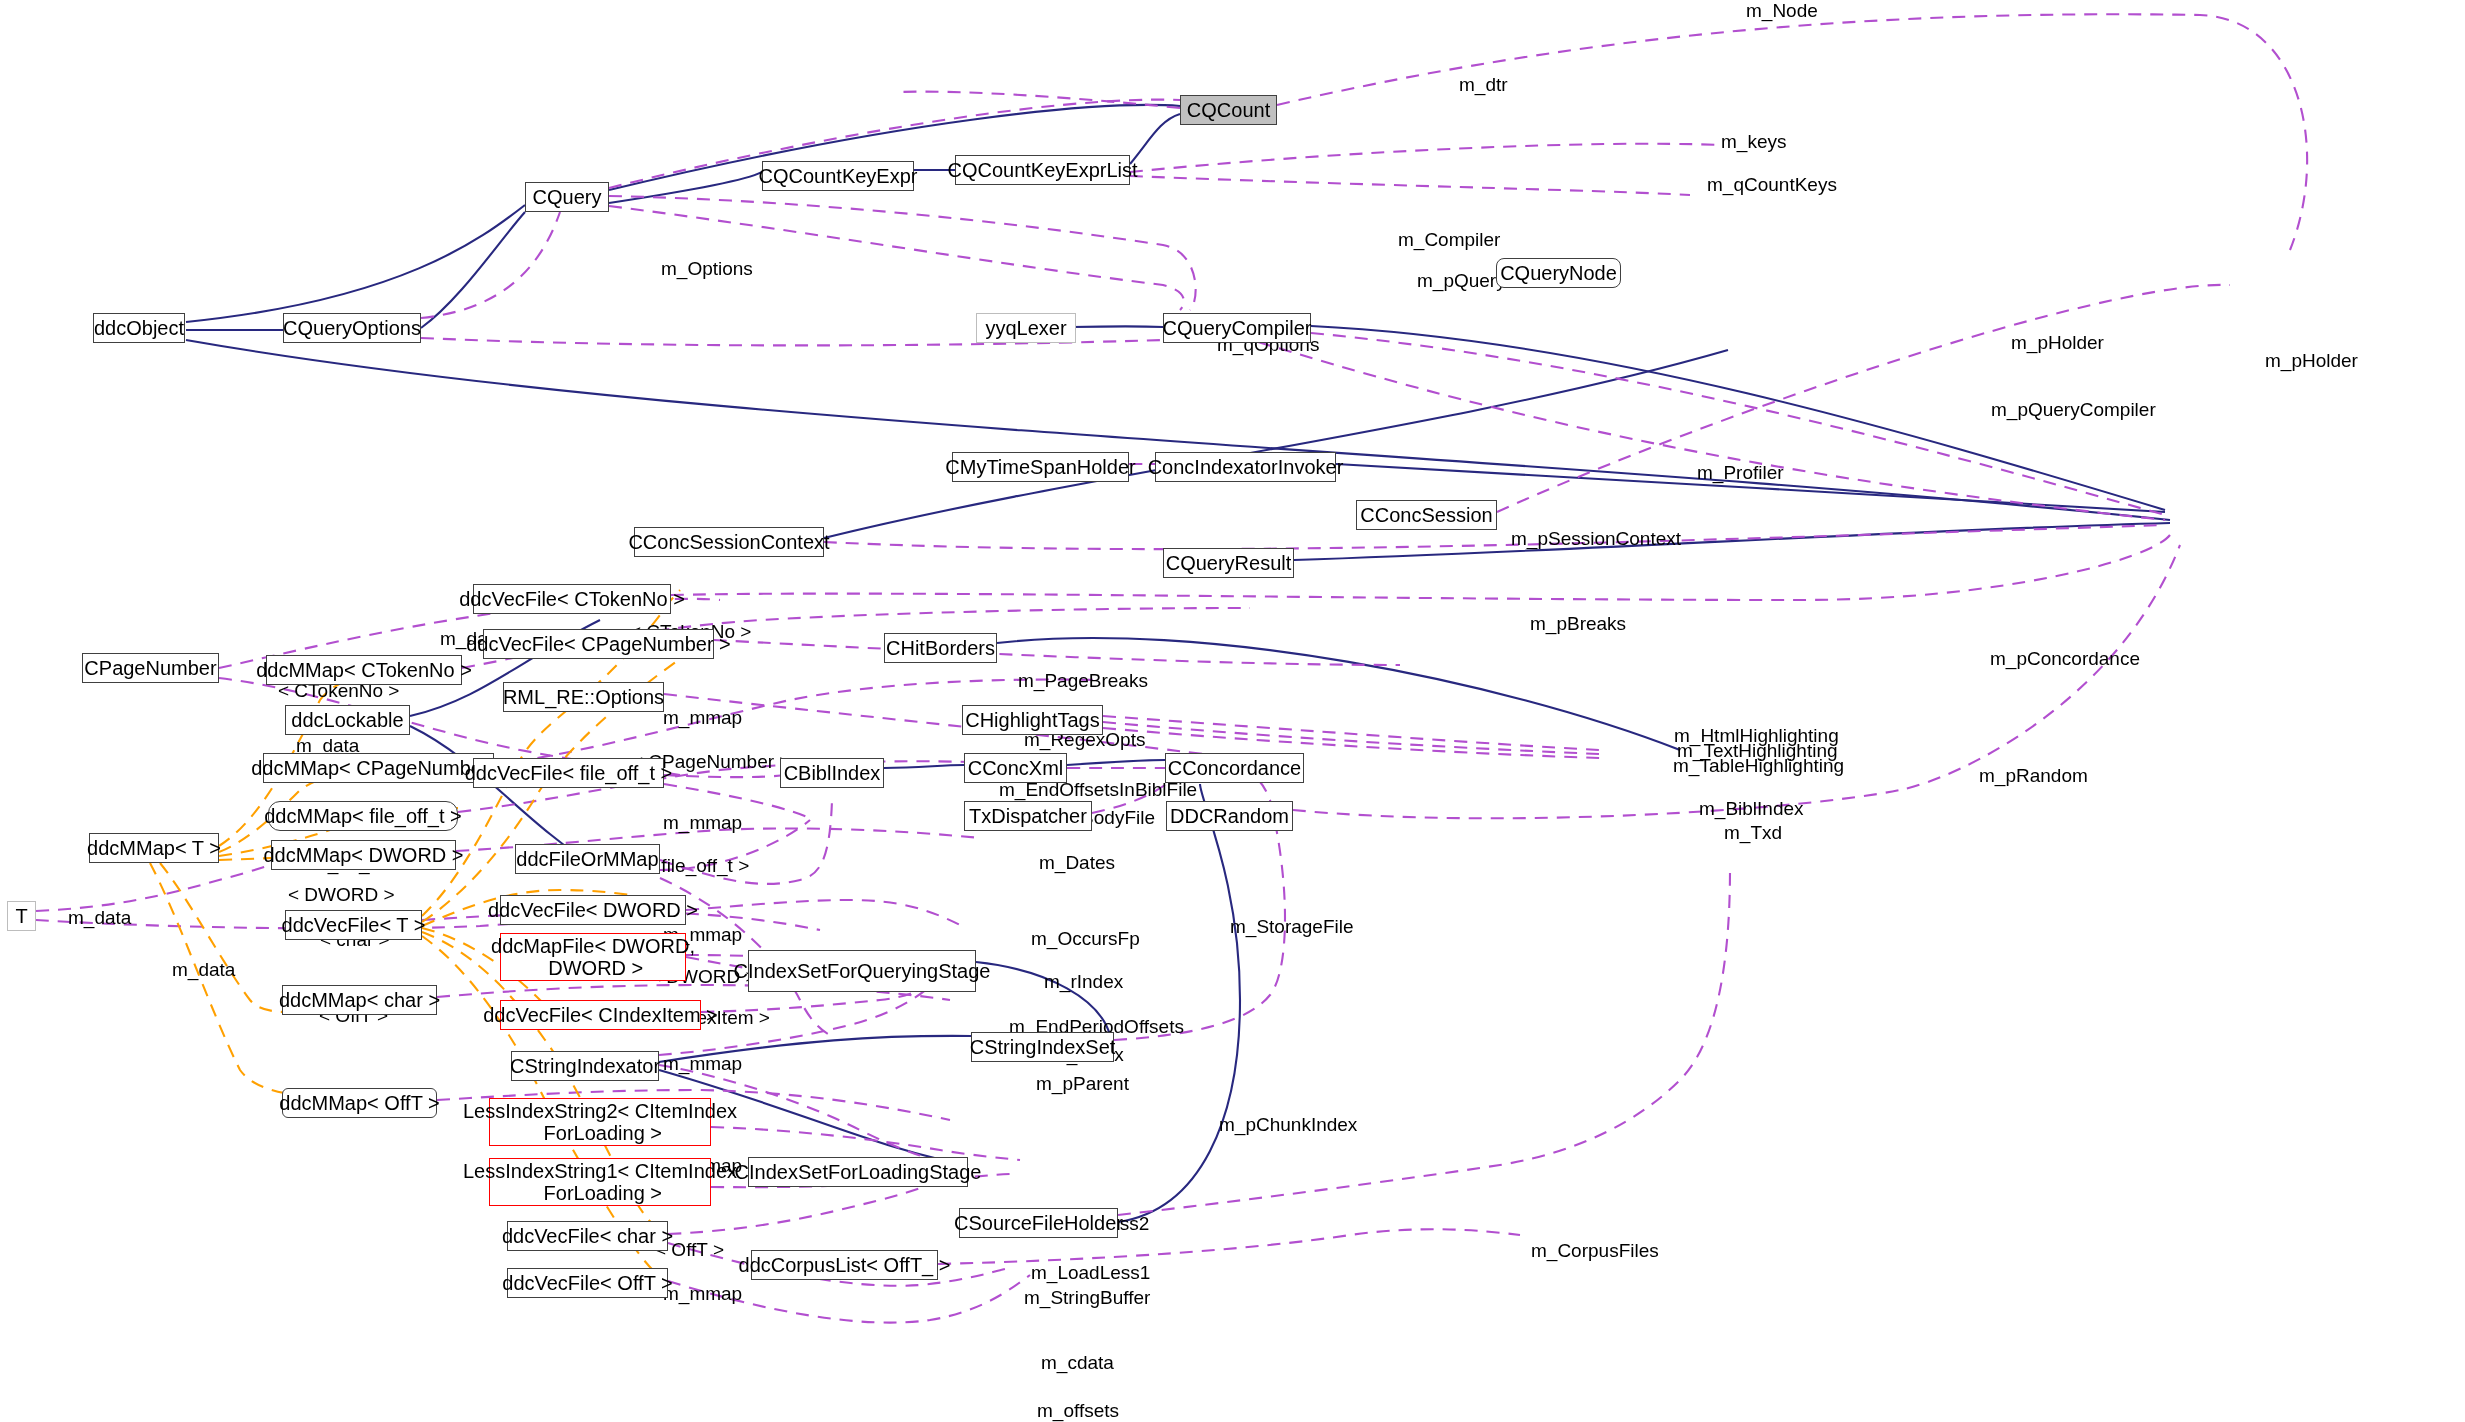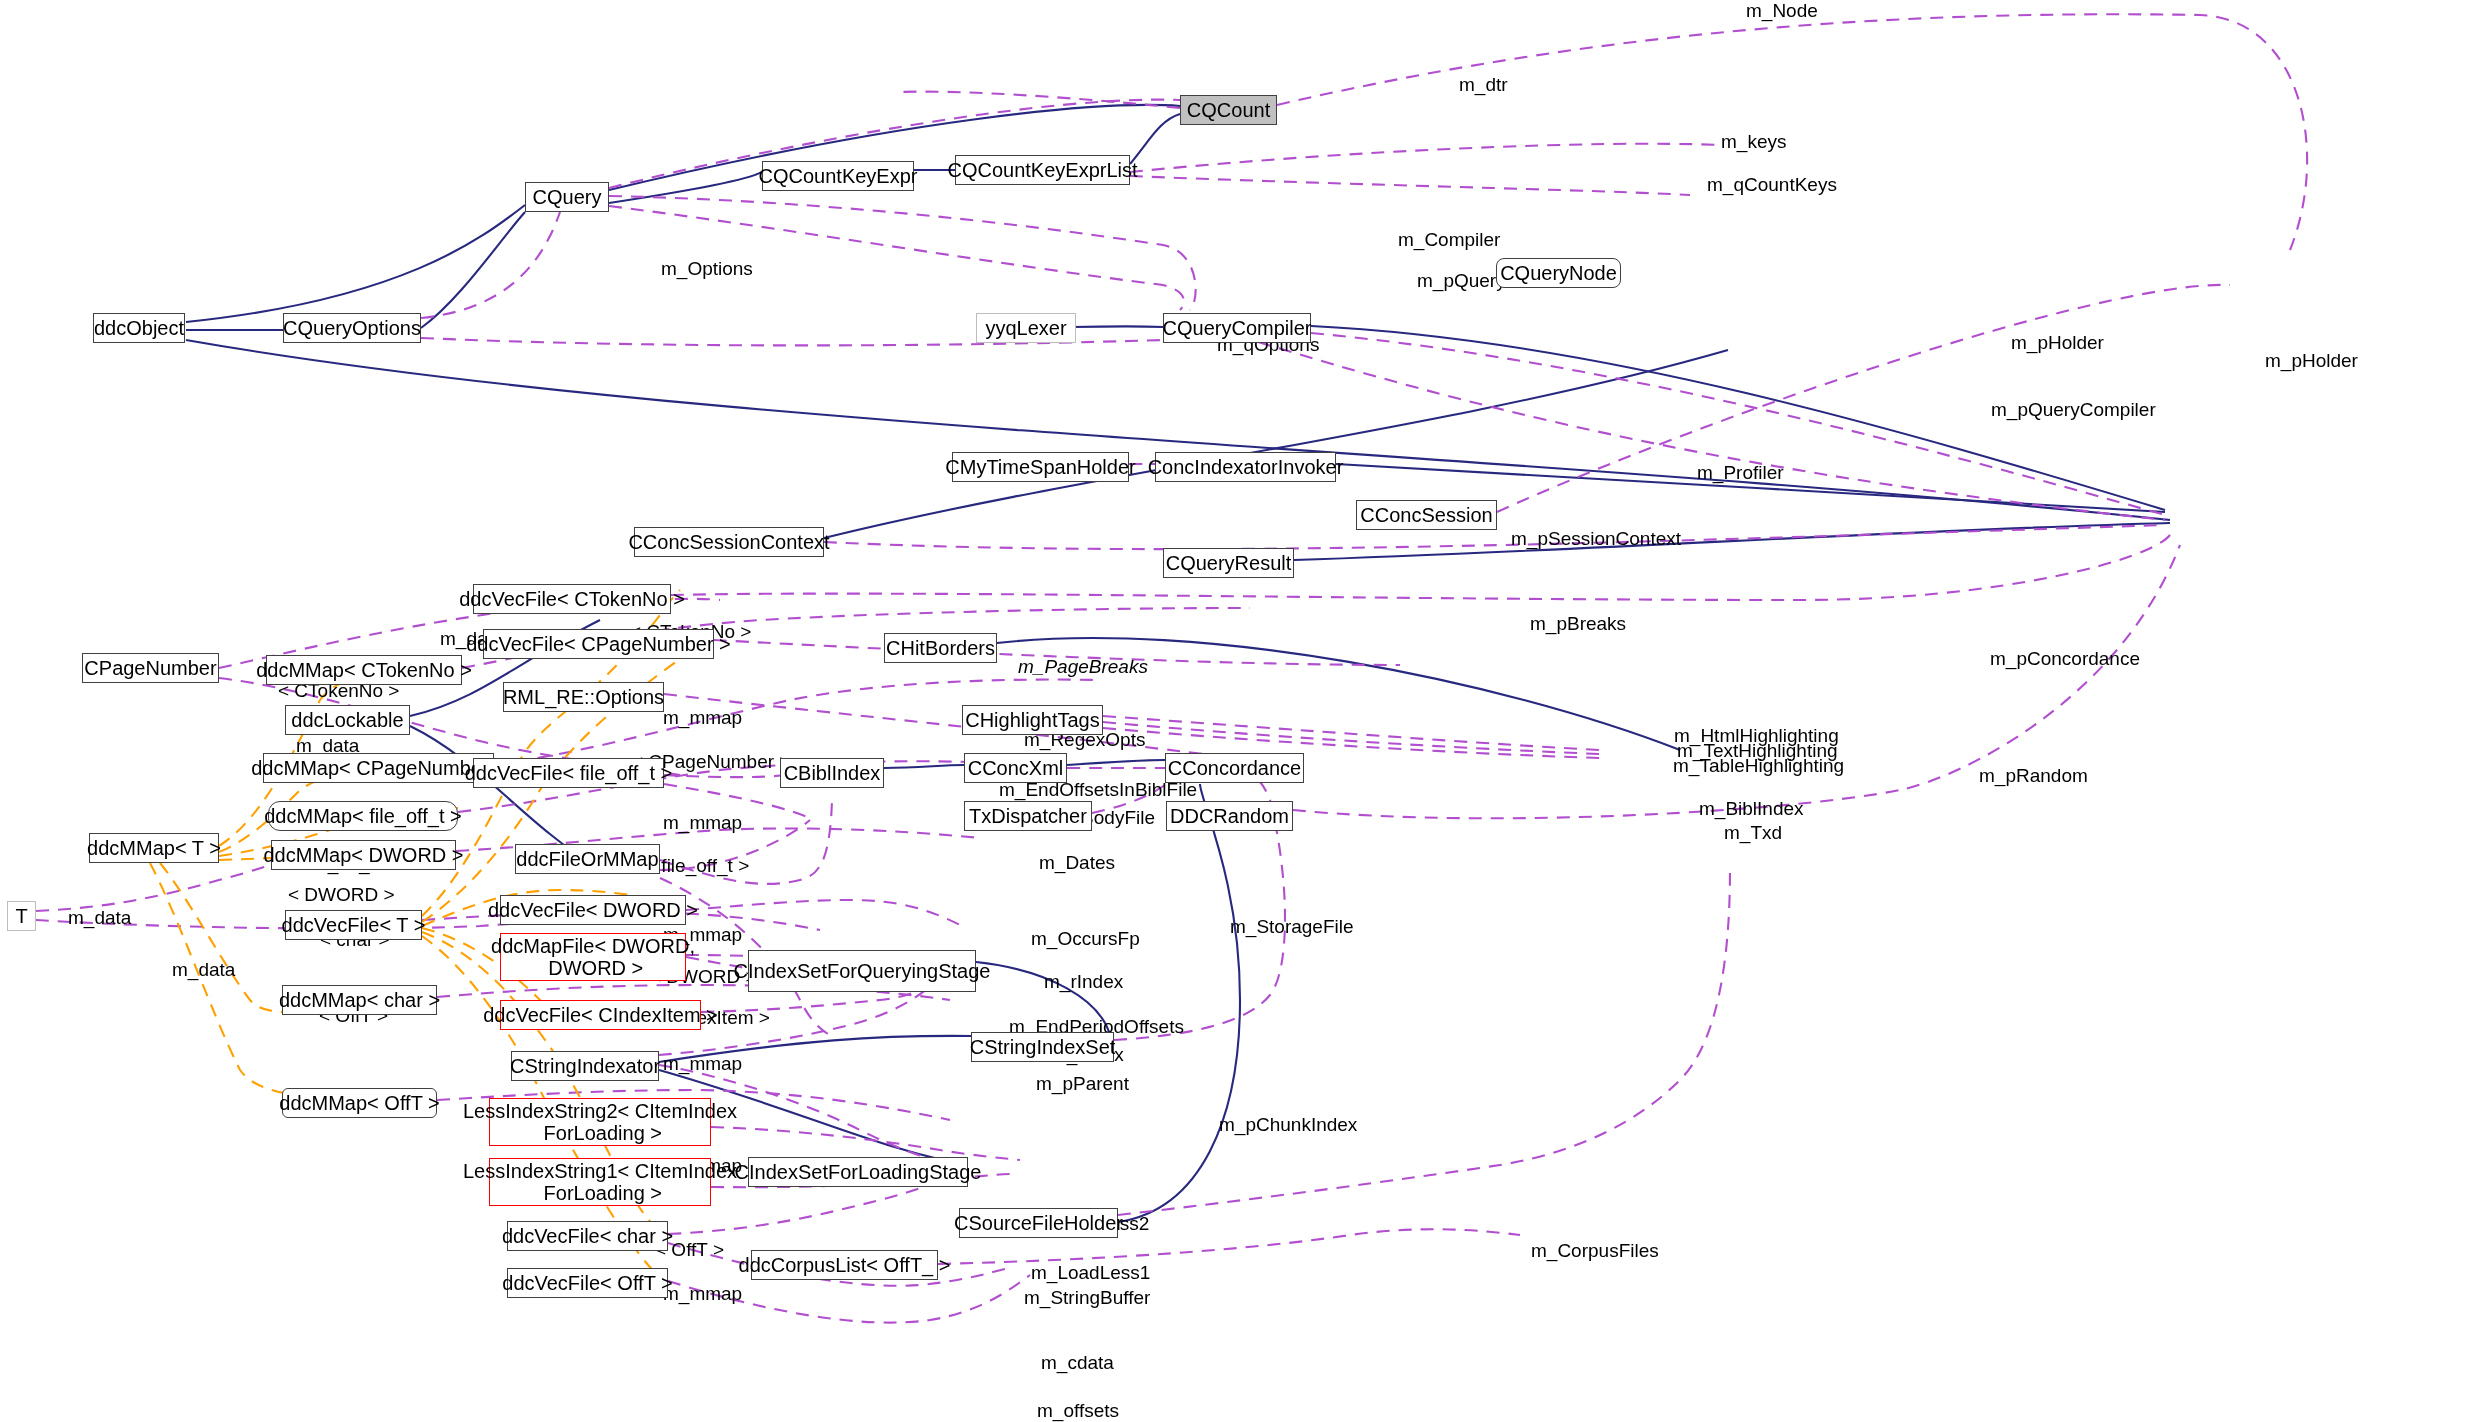--- a/index.html
+++ b/index.html
@@ -207,21 +207,21 @@
       <div class="elabel" style="left: 2011px; top: 332px;">m_pHolder</div>
       <div class="elabel" style="left: 2265px; top: 350px;">m_pHolder</div>
       <div class="elabel" style="left: 1991px; top: 399px;">m_pQueryCompiler</div>
       <div class="elabel" style="left: 1697px; top: 462px;">m_Profiler</div>
       <div class="elabel" style="left: 1511px; top: 528px;">m_pSessionContext</div>
       <div class="elabel" style="left: 440px; top: 628px;">m_data</div>
       <div class="elabel" style="left: 630px; top: 621px;">&lt; CTokenNo &gt;</div>
       <div class="elabel" style="left: 1530px; top: 613px;">m_pBreaks</div>
       <div class="elabel" style="left: 1990px; top: 648px;">m_pConcordance</div>
       <div class="elabel" style="left: 278px; top: 680px;">&lt; CTokenNo &gt;</div>
-      <div class="elabel" style="left: 1018px; top: 656px; font-style: italic;">m_PageBreaks</div>
+      <div class="elabel" style="left: 1018px; top: 670px;">m_PageBreaks</div>
       <div class="elabel" style="left: 663px; top: 707px;">m_mmap</div>
       <div class="elabel" style="left: 296px; top: 735px;">m_data</div>
       <div class="elabel" style="left: 1024px; top: 729px;">m_RegexOpts</div>
       <div class="elabel" style="left: 1674px; top: 725px;">m_HtmlHighlighting</div>
       <div class="elabel" style="left: 1677px; top: 740px;">m_TextHighlighting</div>
       <div class="elabel" style="left: 1673px; top: 755px;">m_TableHighlighting</div>
       <div class="elabel" style="left: 632px; top: 751px;">&lt; CPageNumber &gt;</div>
       <div class="elabel" style="left: 277px; top: 802px;">&lt; CPageNumber &gt;</div>
       <div class="elabel" style="left: 999px; top: 779px;">m_EndOffsetsInBiblFile</div>
       <div class="elabel" style="left: 1699px; top: 798px;">m_BiblIndex</div>

